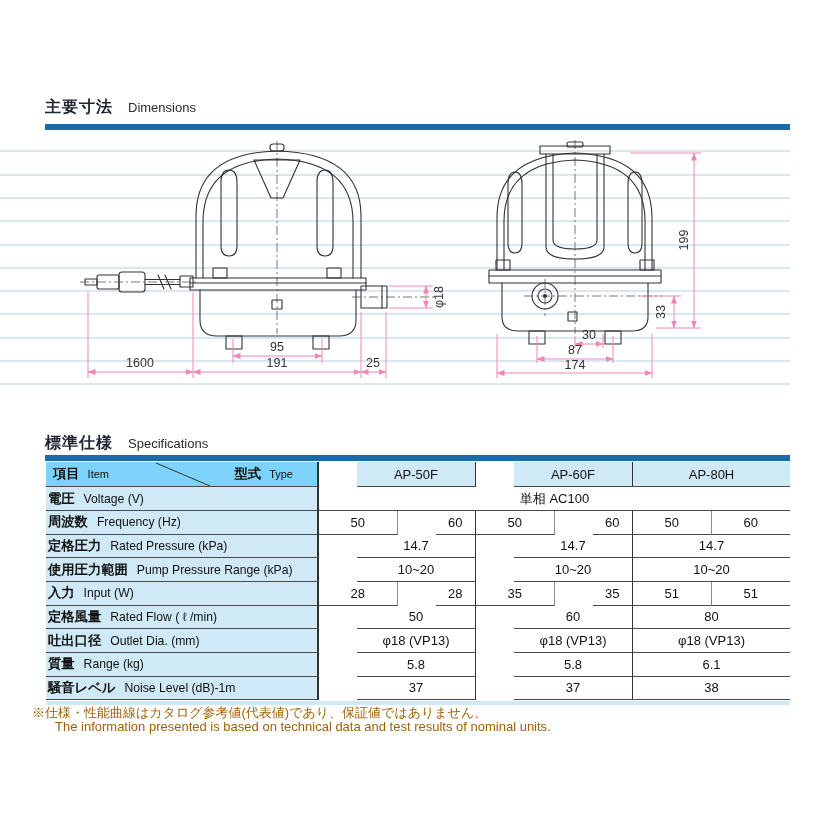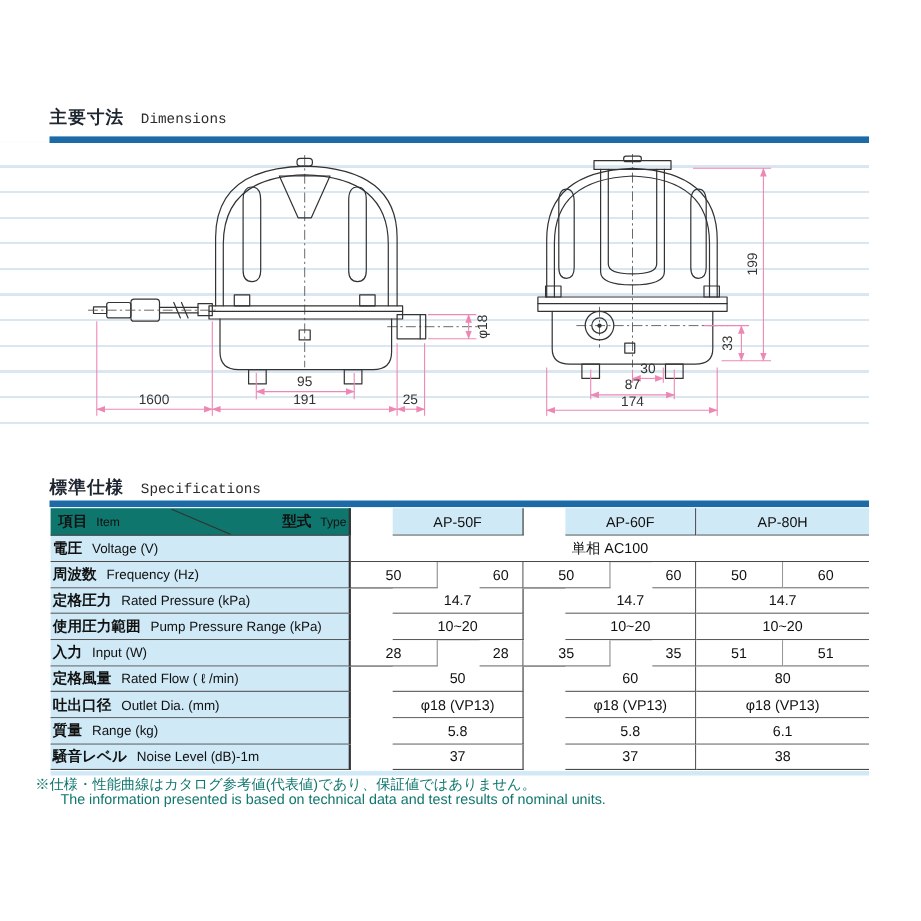--- a/index.html
+++ b/index.html
@@ -3,21 +3,21 @@
 <meta charset="utf-8">
 <style>
   * { margin:0; padding:0; box-sizing:border-box; }
   html,body { background:#fff; }
   body {
     width:837px; height:837px; position:relative; overflow:hidden;
     font-family:"Liberation Sans", sans-serif; color:#111;
   }
 
   
-  .sec-head { position:absolute; left:45px; display:flex; align-items:baseline; gap:15px; z-index:3;font-family:Liberation Mono, monospace; }
+  .sec-head { position:absolute; left:45px; display:flex; align-items:baseline; gap:15px; z-index:3; }
   .sec-head .ja { font-size:16px; font-weight:700; color:#1d2530; letter-spacing:1px; }
   .sec-head .en { font-size:13px; color:#2b2b2b; }
   .accent-bar { position:absolute; left:45px; width:745px; height:6px; background:#1c6ba6; z-index:3; }
 
   
   .stripes {
     position:absolute; left:0; top:129px; width:790px; height:268px; z-index:0;
     background:repeating-linear-gradient(to bottom, rgba(0,0,0,0) 0 21.3px, #dbe7f0 21.3px 23.3px);
   }
   svg.drawing { position:absolute; left:0; top:138px; z-index:1; }
@@ -35,28 +35,28 @@
   .cell { display:flex; align-items:center; border-bottom:1px solid #4a4a4a; background:#fff; font-size:13px; color:#111; overflow:hidden; }
   .head { background:#cfe9f6; justify-content:center; }
   .lbl  { background:#cfe9f6; border-right:2px solid #333; padding-left:2px; gap:9px; }
   .lbl .ja { font-weight:700; font-size:13.3px; white-space:nowrap; }
   .lbl .en { font-size:12.2px; white-space:nowrap; }
   .v { justify-content:center; }
   .s2 { grid-column:span 2; }
   .s6 { grid-column:span 6; }
   .sub  { border-right:1px solid #8d8d8d; }
   .mend { border-right:1.6px solid #333;margin-left:38px; }
-  .corner { position:relative; justify-content:space-between; padding:0 2px 0 7px; background:#0f766e; border-right:2px solid #333; }
+  .corner { position:relative; justify-content:space-between; padding:0 24px 0 7px; background:#7dd3fc; border-right:2px solid #333; }
   .corner .grp { display:flex; align-items:baseline; gap:8px; }
   .corner .ja { font-weight:700; font-size:13.3px; }
   .corner .en { font-size:11px; }
   .corner svg { position:absolute; left:108px; top:0; }
   .table-foot { position:absolute; left:46px; top:700.5px; width:744px; height:4px; background:#cfe9f6; z-index:2; }
 
-  .fn { position:absolute; font-size:13px; color:#0f766e; z-index:3; white-space:nowrap; }
+  .fn { position:absolute; font-size:13px; color:#a16207; z-index:3; white-space:nowrap; }
   .fn1 { left:32px; top:704px; }
   .fn2 { left:55px; top:719px; }
 </style>
 </head>
 <body>
 
 <div class="sec-head" style="top:97px;">
   <span class="ja">主要寸法</span>
   <span class="en">Dimensions</span>
 </div>

